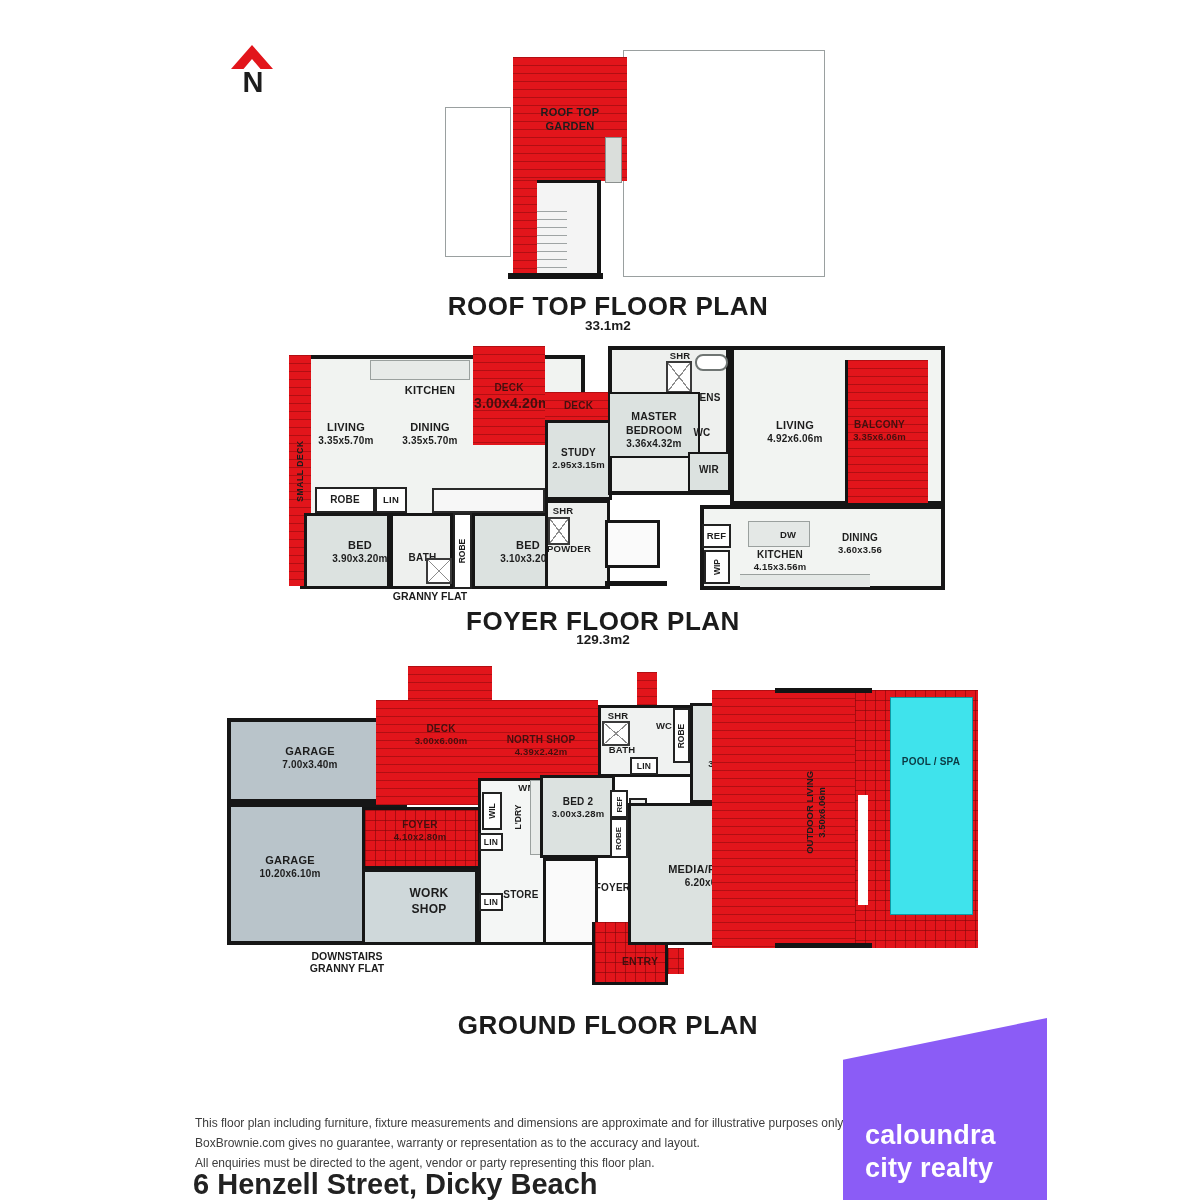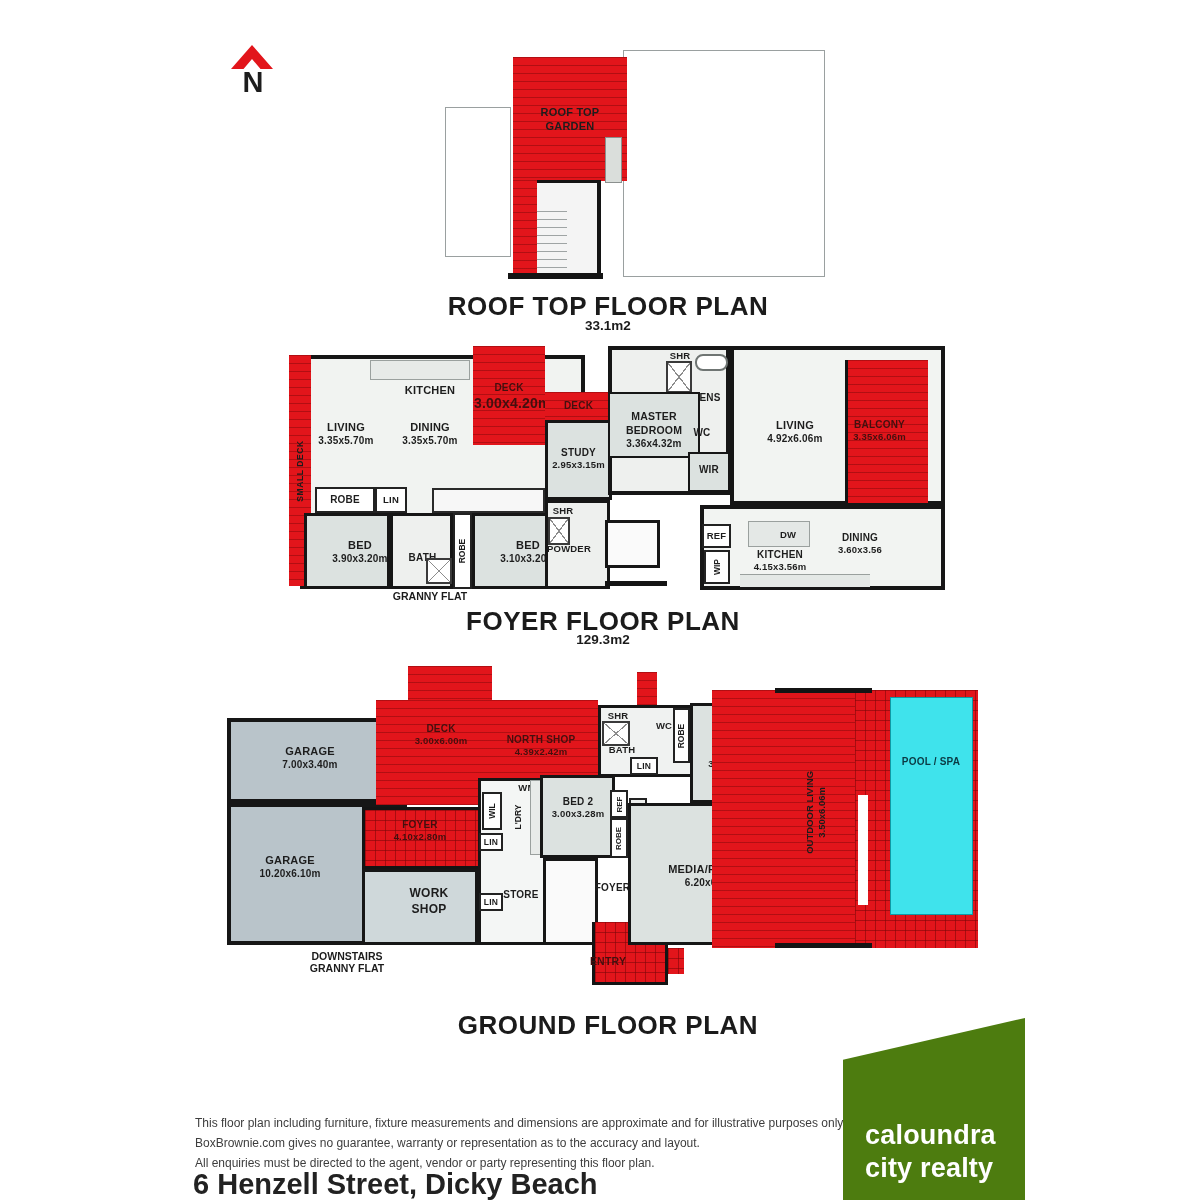--- a/index.html
+++ b/index.html
@@ -23,21 +23,21 @@
   .vbox>span{transform:rotate(-90deg);white-space:nowrap;font-weight:700;}
   .xbox{position:absolute;box-sizing:border-box;border:2px solid #3a3a3a;background:
       linear-gradient(to top right, transparent calc(50% - .6px), #8c8c8c calc(50% - .6px) calc(50% + .6px), transparent calc(50% + .6px)),
       linear-gradient(to bottom right, transparent calc(50% - .6px), #8c8c8c calc(50% - .6px) calc(50% + .6px), transparent calc(50% + .6px)),#fff;}
   .smallbox{position:absolute;box-sizing:border-box;border:2px solid #222;background:#fff;}
   .title{position:absolute;font-weight:700;font-size:26px;letter-spacing:.5px;text-align:center;color:#1b1b1b;}
   .area{position:absolute;font-weight:600;font-size:13.5px;text-align:center;color:#1b1b1b;}
   .caption{position:absolute;font-weight:700;font-size:10.5px;text-align:center;color:#1b1b1b;}
   .disc{position:absolute;font-size:12px;color:#3d3d3d;line-height:20px;font-weight:400;}
   .addr{position:absolute;font-size:29px;font-weight:700;color:#222;}
-  .logo{position:absolute;left:843px;top:1018px;width:182px;height:182px;background:#4d7c0f;
+  .logo{position:absolute;left:843px;top:1018px;width:204px;height:182px;background:#8b5cf6;
         clip-path:polygon(0 23%, 100% 0, 100% 100%, 0 100%);}
   .logo .txt{position:absolute;left:22px;bottom:16px;color:#fff;font-weight:700;font-size:27px;line-height:1.2;letter-spacing:.2px;}
   .blackbar{position:absolute;background:#141414;}
 </style>
 </head>
 <body>
 
 <div class="page">
 
   <svg class="abs" style="left:229px;top:42px;" width="46" height="28" viewBox="0 0 46 28">
@@ -204,21 +204,21 @@
   <div class="smallbox" style="left:479px;top:833px;width:24px;height:18px;"></div>
   <div class="lbl" style="left:479px;top:837px;width:24px;font-size:8.5px;">LIN</div>
   <div class="smallbox" style="left:479px;top:893px;width:24px;height:18px;"></div>
   <div class="lbl" style="left:479px;top:897px;width:24px;font-size:8.5px;">LIN</div>
   <div class="lbl f10" style="left:490px;top:888px;width:62px;">STORE</div>
   <div class="abs steps-h" style="left:543px;top:858px;width:55px;height:87px;background:#fafafa;border:3px solid #161616;"></div>
   <div class="lbl f10" style="left:585px;top:881px;width:55px;">FOYER</div>
 
   <div class="abs red tiles" style="left:592px;top:922px;width:76px;height:63px;border:3px solid #141414;border-top:none;"></div>
   <div class="abs red tiles" style="left:668px;top:948px;width:16px;height:26px;"></div>
-  <div class="lbl onred" style="left:560px;top:955px;width:96px;font-size:10.5px;">ENTRY</div>
+  <div class="lbl onred" style="left:592px;top:955px;width:96px;font-size:10.5px;">ENTRY</div>
 
   <div class="room" style="left:598px;top:705px;width:97px;height:72px;background:#f0f2f1;"></div>
   <div class="lbl f9" style="left:602px;top:710px;width:32px;">SHR</div>
   <div class="xbox" style="left:602px;top:721px;width:28px;height:25px;"></div>
   <div class="lbl f9" style="left:648px;top:720px;width:32px;">WC</div>
   <div class="lbl f9" style="left:600px;top:744px;width:44px;">BATH</div>
   <div class="smallbox" style="left:630px;top:757px;width:28px;height:18px;"></div>
   <div class="lbl" style="left:630px;top:761px;width:28px;font-size:8.5px;">LIN</div>
   <div class="vbox smallbox" style="left:673px;top:708px;width:17px;height:55px;">
     <span class="f8">ROBE</span>

